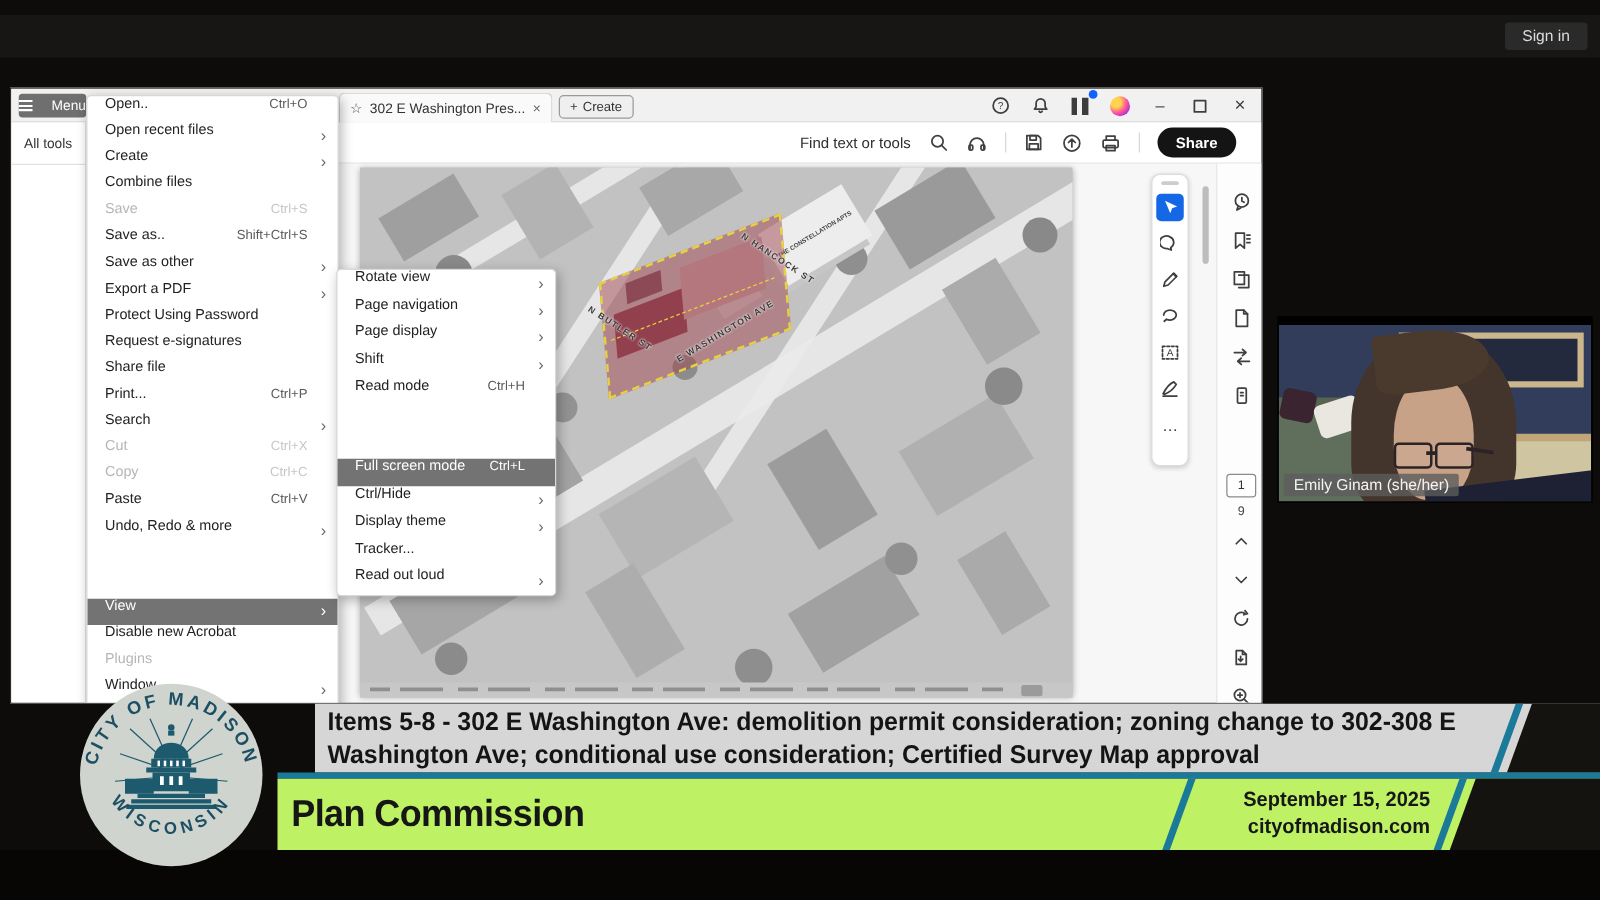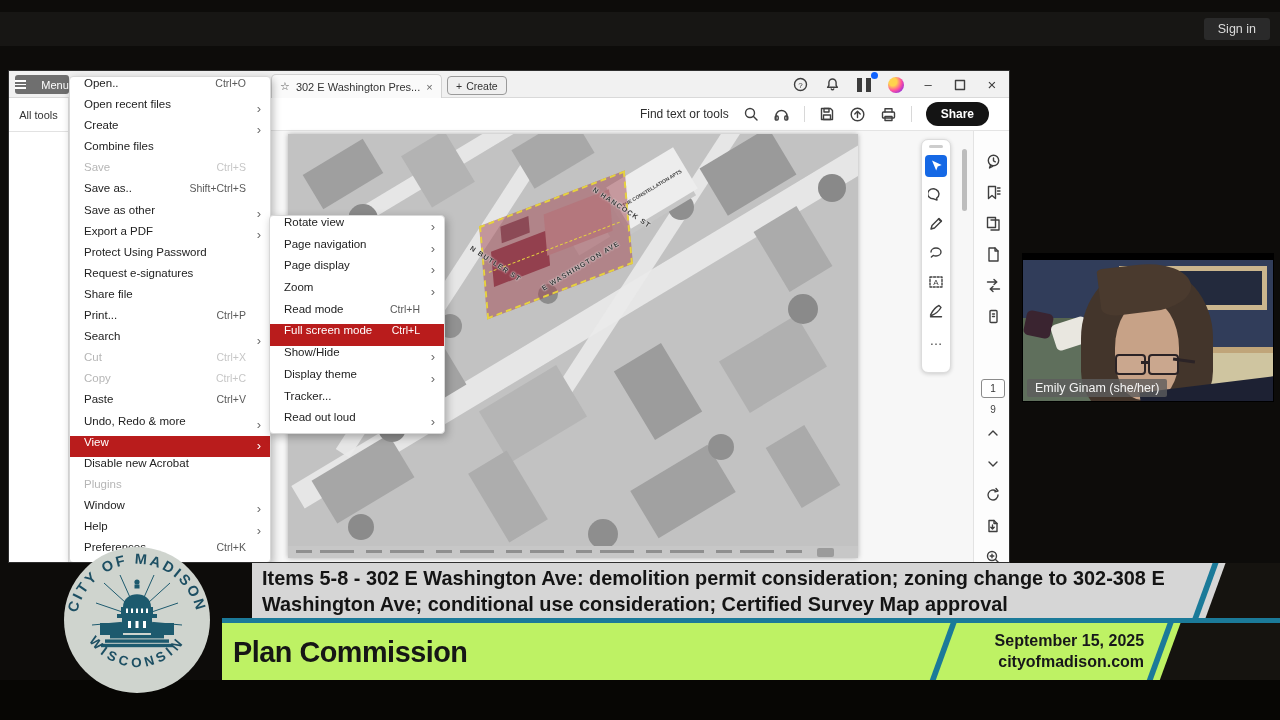--- a/index.html
+++ b/index.html
@@ -80,21 +80,21 @@
          box-shadow:2px 3px 9px rgba(0,0,0,.28);z-index:50;}
   #filemenu{left:60px;top:5px;width:200px;}
   #viewmenu{left:260px;top:144px;width:174px;z-index:51;}
   .mi{position:relative;display:flex;justify-content:space-between;align-items:flex-start;height:21.1px;
       padding:0 24px 0 14px;font-size:11.5px;color:#222;box-sizing:border-box;}
   #viewmenu .mi{height:21.7px;}
   .mi .ms{font-size:10.5px;color:#5a5a5a;}
   .mi.dis{color:#b6b6b6;} .mi.dis .ms{color:#c6c6c6;}
   .mi.sub::after{content:"›";position:absolute;right:9px;top:50%;transform:translateY(-54%);
                  color:#6a6a6a;font-size:13px;}
-  .mi.sel{background:#b91c1c;color:#fff;} .mi.sel .ms{color:#fff;} .mi.sel.sub::after{color:#fff;}
+  .mi.sel{background:#737373;color:#fff;margin-top:43px;} .mi.sel .ms{color:#fff;} .mi.sel.sub::after{color:#fff;}
   
   #cam{left:1022px;top:253px;width:250px;height:147px;background:#000;overflow:hidden;z-index:45;border:1px solid #000;}
   #camscene{position:absolute;left:0;top:6px;width:250px;height:141px;background:#313d5a;overflow:hidden;}
   #wallLow{position:absolute;left:0;top:92px;width:250px;height:55px;background:#cfc5a0;}
   #rail2{position:absolute;left:0;top:87px;width:250px;height:6px;background:#c0a579;}
   #frame{position:absolute;left:96px;top:6px;width:148px;height:44px;background:#232a3d;border:5px solid #cbb68e;box-sizing:border-box;}
   #couchBack{position:absolute;left:-12px;top:58px;width:75px;height:34px;background:#566550;border-radius:10px;}
   #couch{position:absolute;left:-12px;top:72px;width:100px;height:75px;background:#5f6f5c;border-radius:14px 14px 0 0;}
   #pillowW{position:absolute;left:30px;top:60px;width:36px;height:27px;background:#e9e7e0;border-radius:5px;transform:rotate(-18deg);}
   #pillowD{position:absolute;left:2px;top:52px;width:27px;height:25px;background:#3a2430;border-radius:5px;transform:rotate(12deg);}
@@ -468,32 +468,32 @@
       <div class="mi sub">
           <span>Rotate view</span>
         </div>
       <div class="mi sub">
           <span>Page navigation</span>
         </div>
       <div class="mi sub">
           <span>Page display</span>
         </div>
       <div class="mi sub">
-          <span>Zoom</span>
+          <span>Shift</span>
         </div>
       <div class="mi">
           <span>Read mode</span>
           <span class="ms">Ctrl+H</span>
         </div>
       <div class="mi sel">
           <span>Full screen mode</span>
           <span class="ms">Ctrl+L</span>
         </div>
       <div class="mi sub">
-          <span>Show/Hide</span>
+          <span>Ctrl/Hide</span>
         </div>
       <div class="mi sub">
           <span>Display theme</span>
         </div>
       <div class="mi">
           <span>Tracker...</span>
         </div>
       <div class="mi sub">
           <span>Read out loud</span>
         </div>

